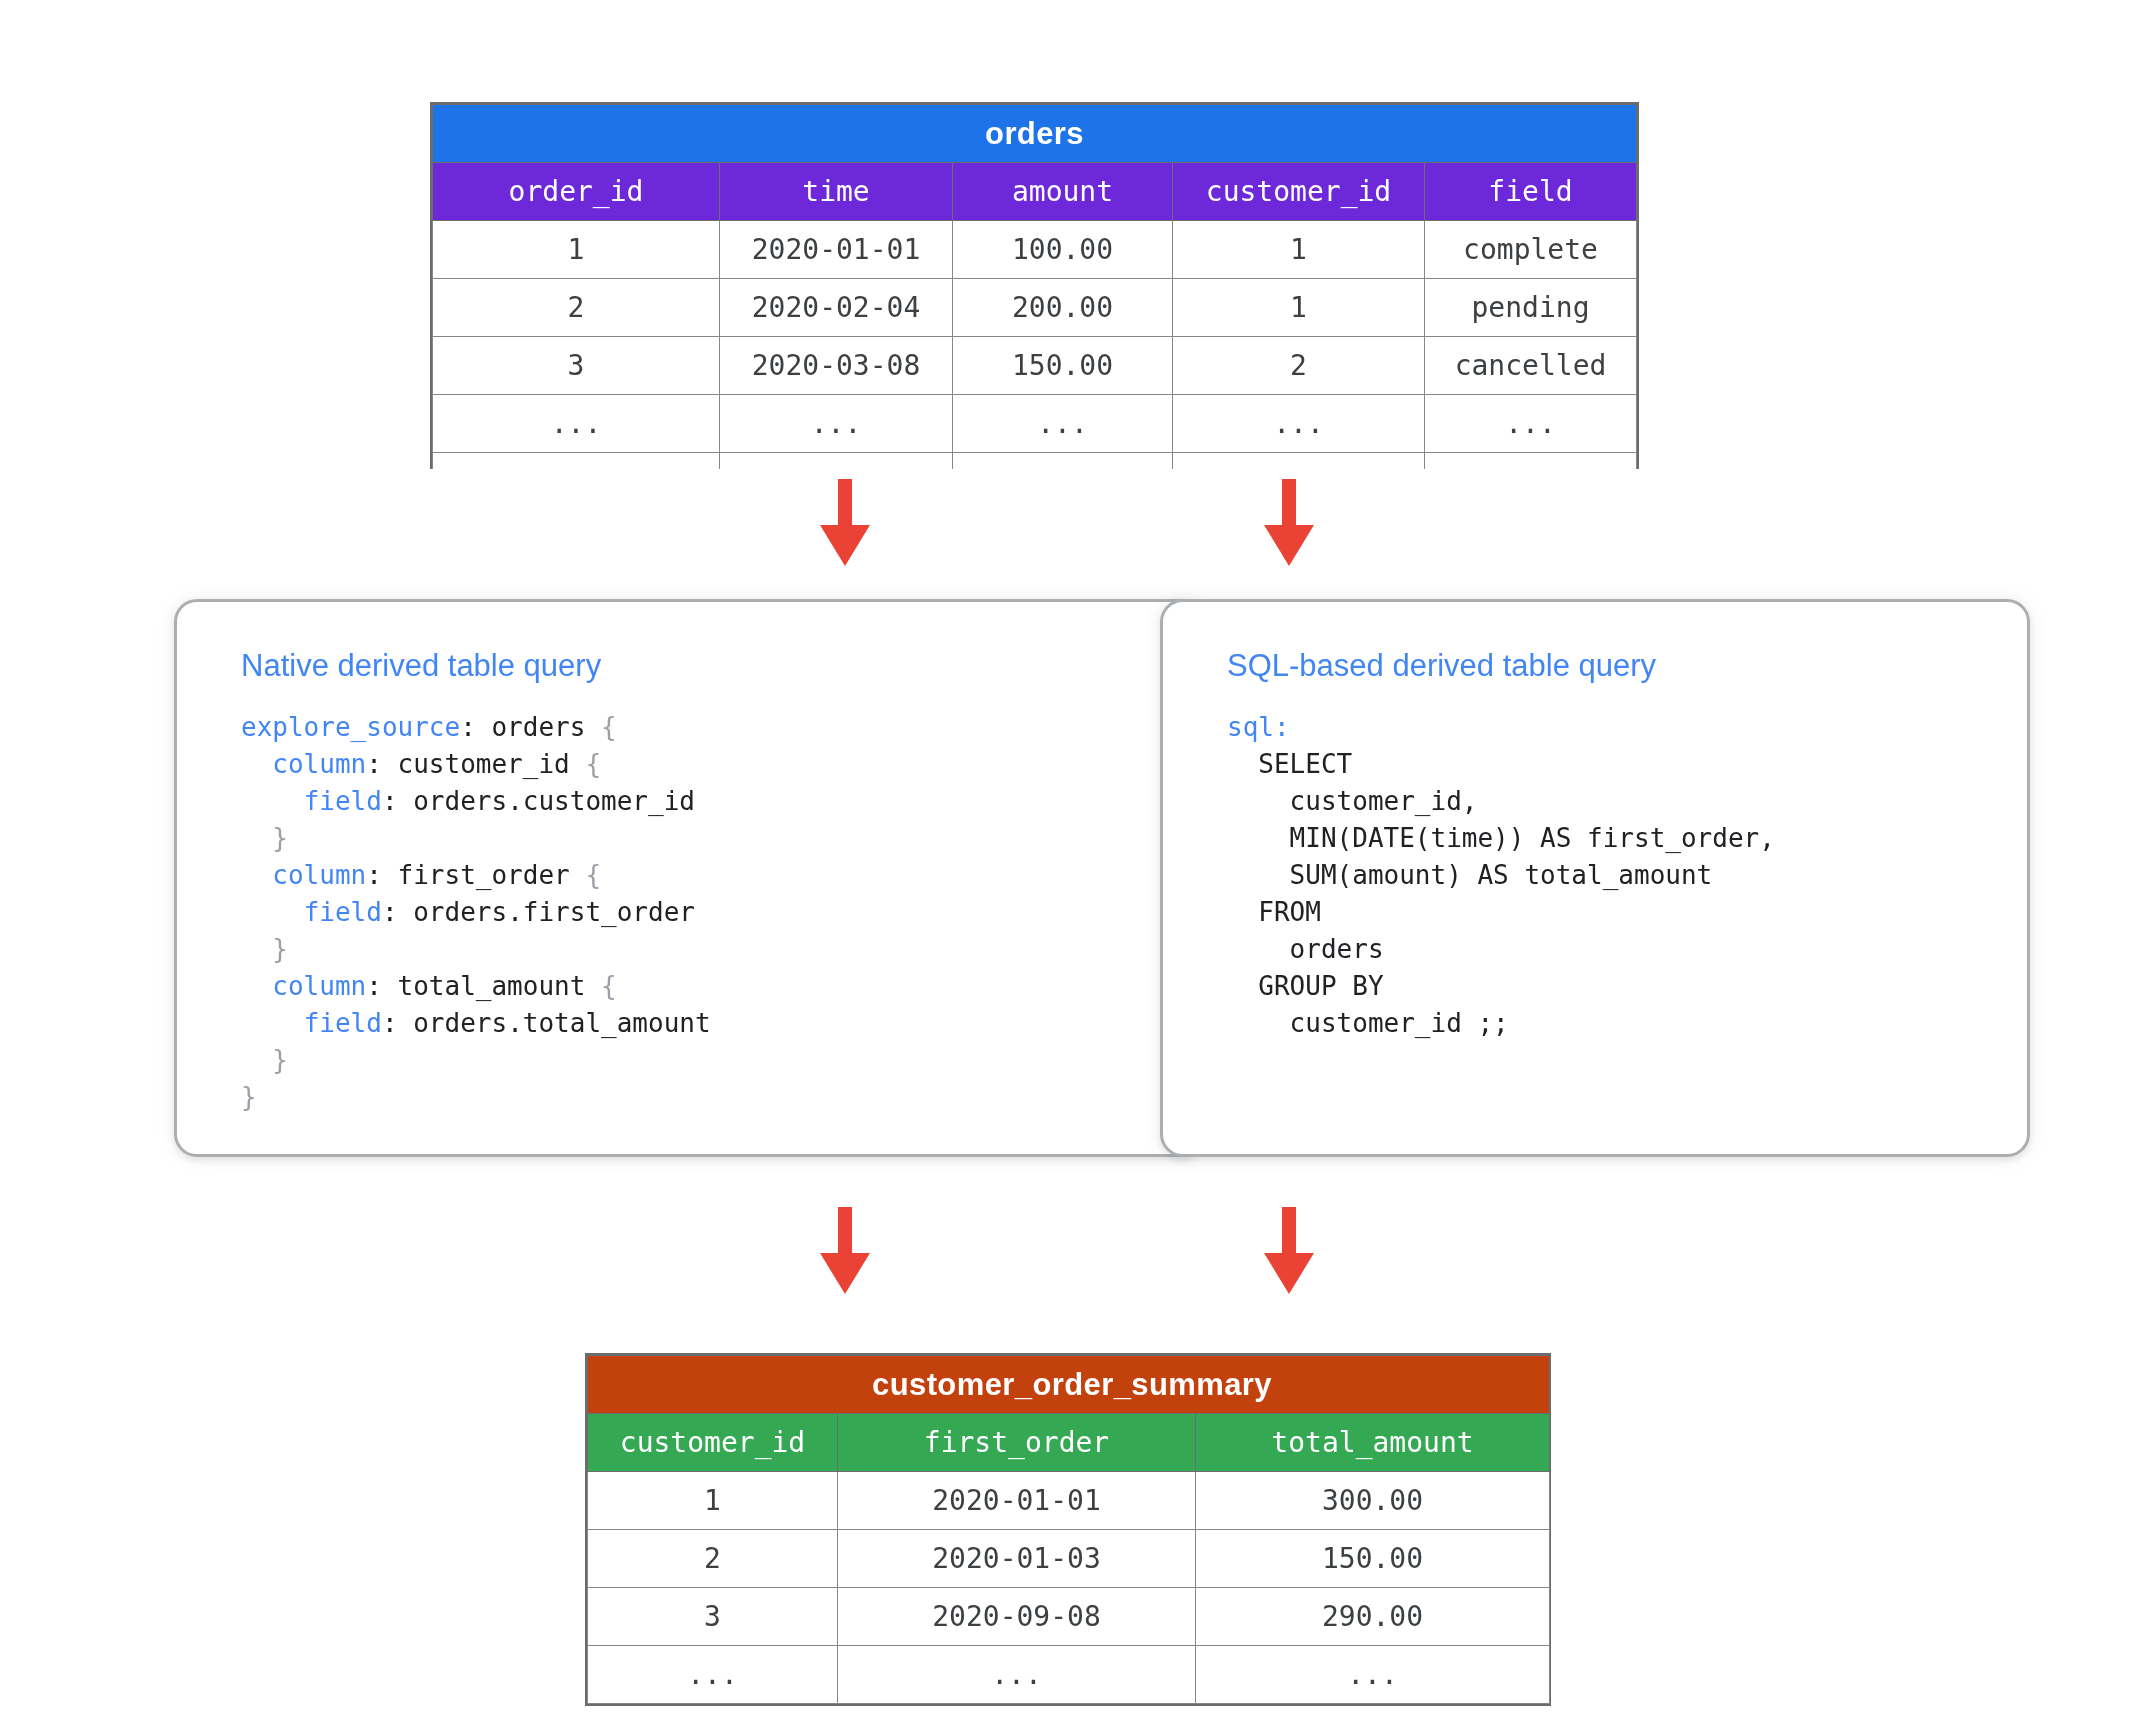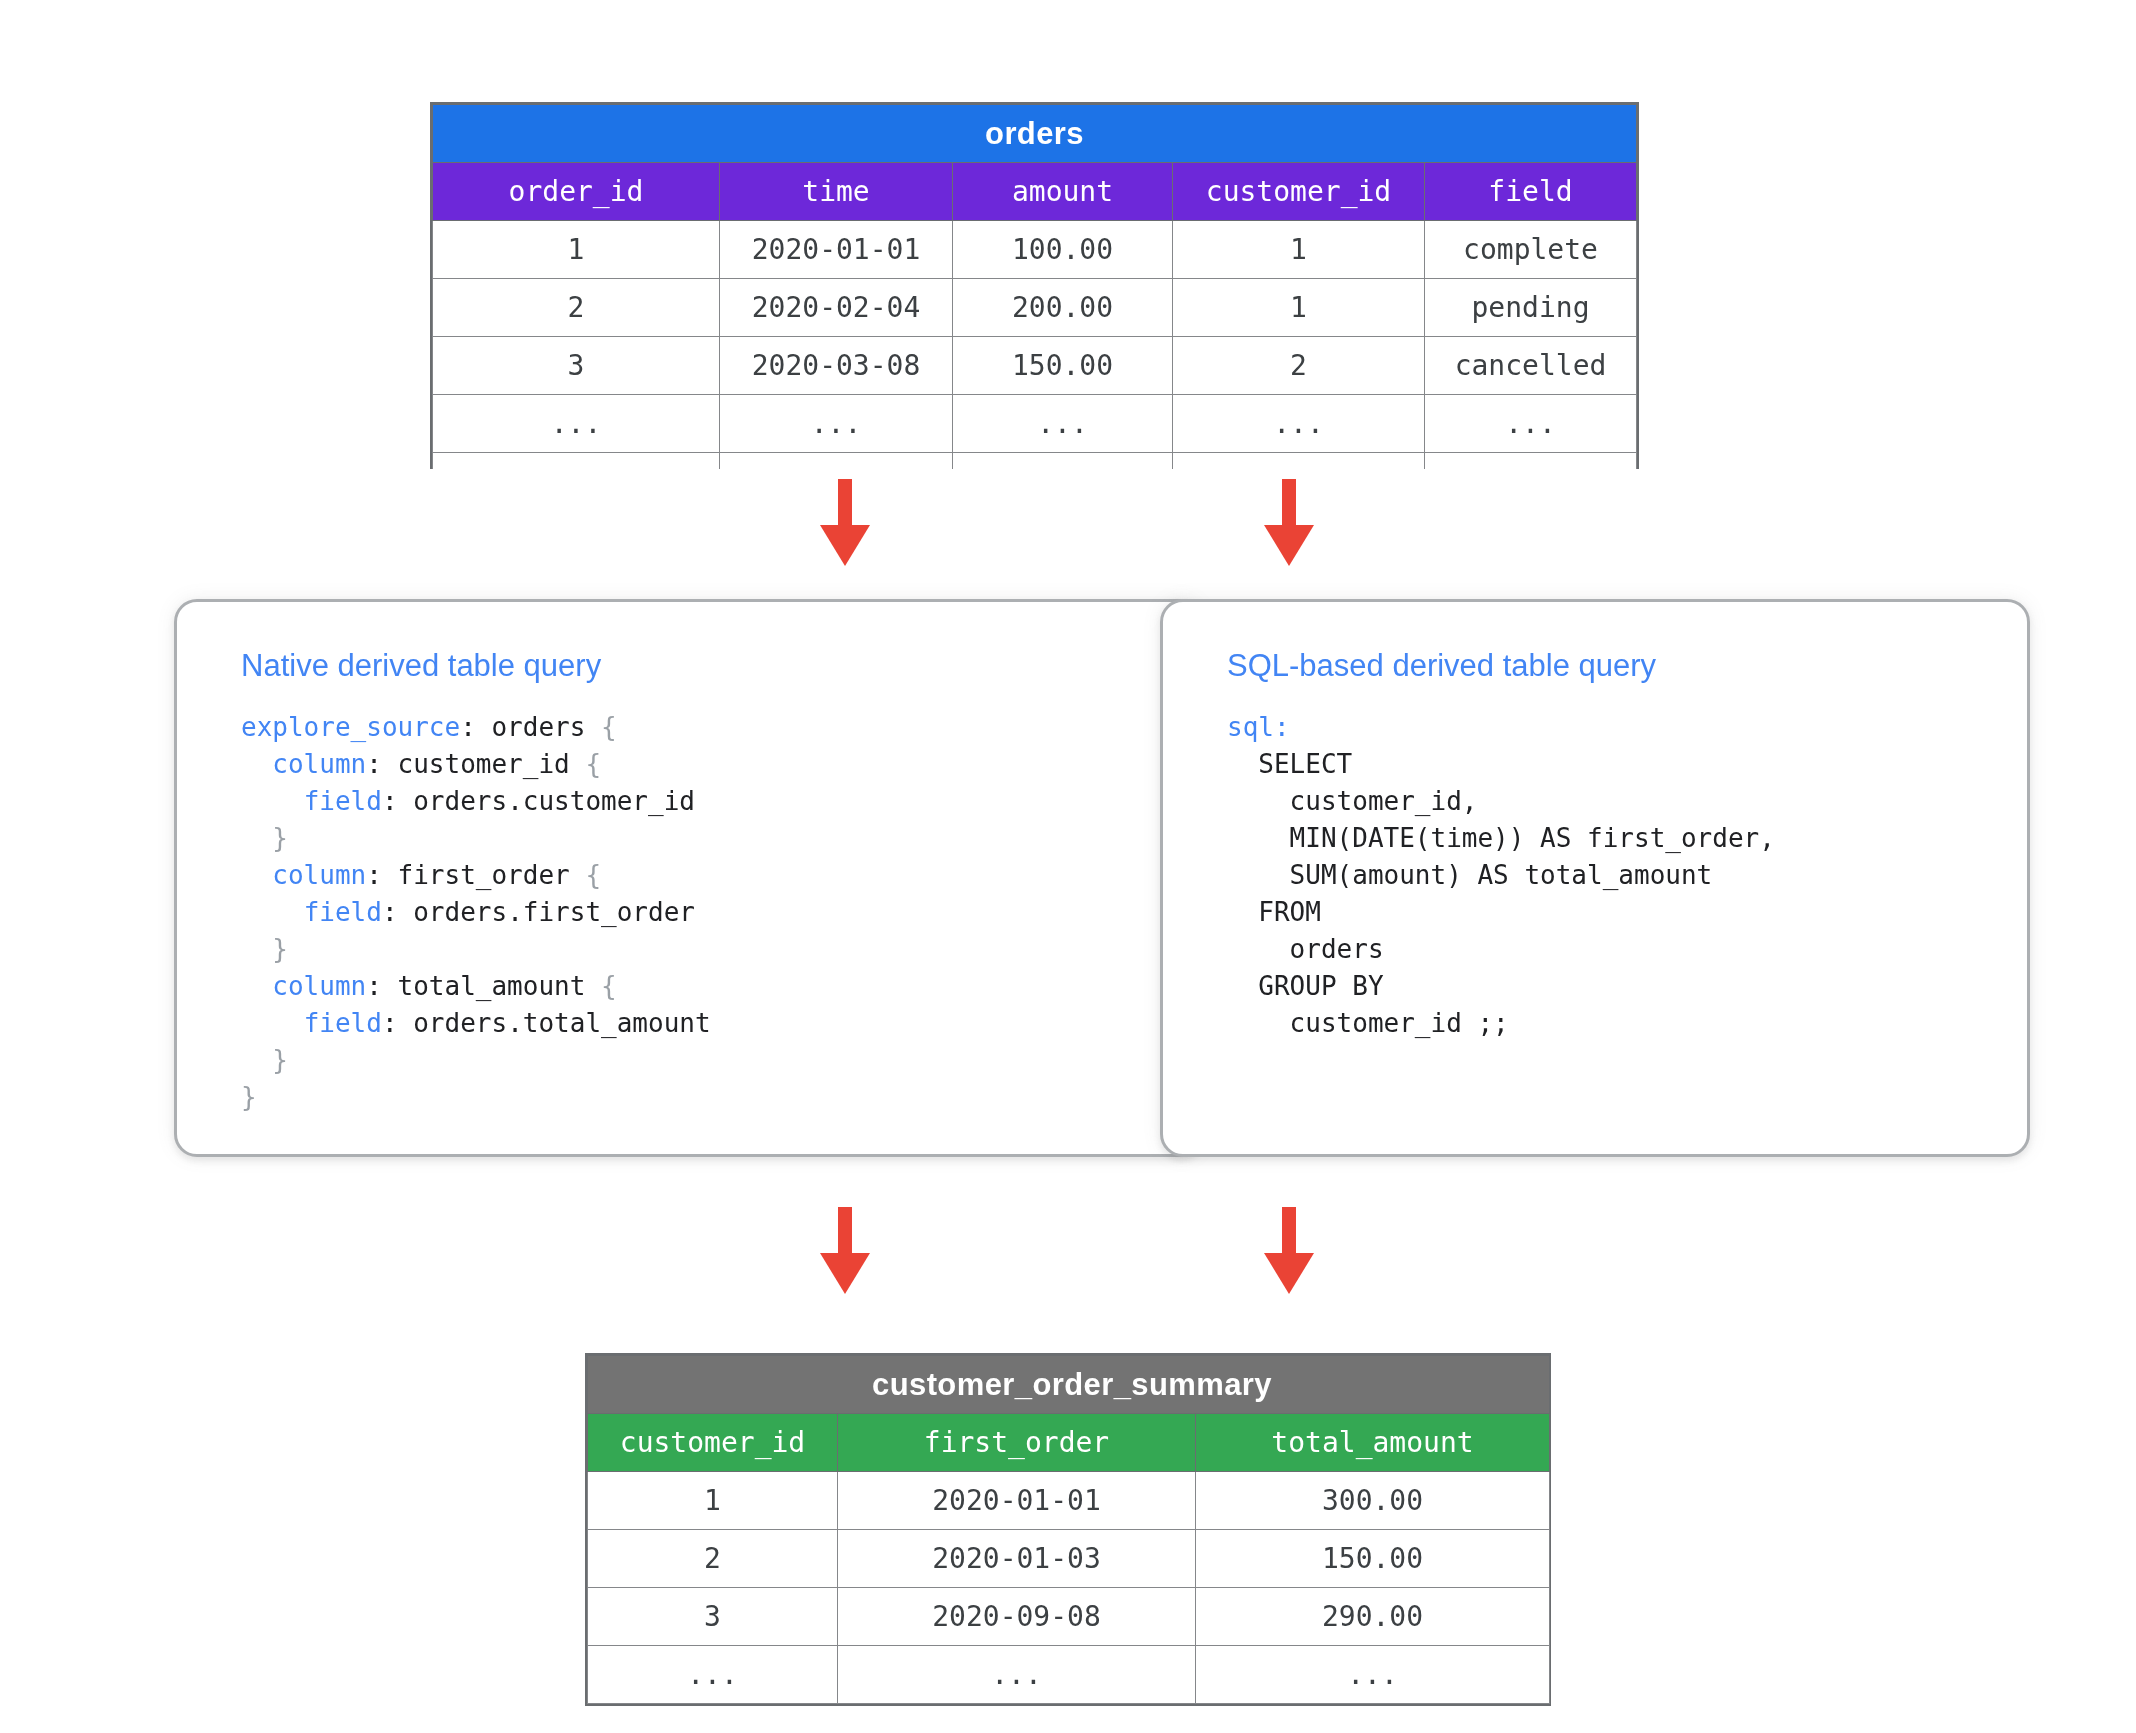--- a/index.html
+++ b/index.html
@@ -18,21 +18,21 @@
   }
   .tblwrap{border:2.7px solid #6a6d70;}
   .orders-wrap{border-bottom:none;overflow:hidden;}
   .tbl-title{
     height:55px;text-align:center;vertical-align:middle;
     color:#ffffff;font-family:"Liberation Sans", sans-serif;
     font-weight:bold;font-size:31px;letter-spacing:0.4px;
     border:1.8px solid #6a6d70;
   }
   .blue-table .tbl-title{background:#1d73e7;}
-  .green-table .tbl-title{background:#737373;padding-left:8px;}
+  .green-table .tbl-title{background:#c2410c;padding-left:8px;}
   .head-cell{
     height:55px;text-align:center;vertical-align:middle;
     color:#ffffff;font-family:"DejaVu Sans Mono", monospace;
     font-weight:normal;font-size:28px;
     border:1.8px solid #6a6d70;
   }
   .blue-table .head-cell{background:#6d28d9;}
   .green-table .head-cell{background:#34a853;}
   .data-cell{
     height:55px;text-align:center;vertical-align:middle;

